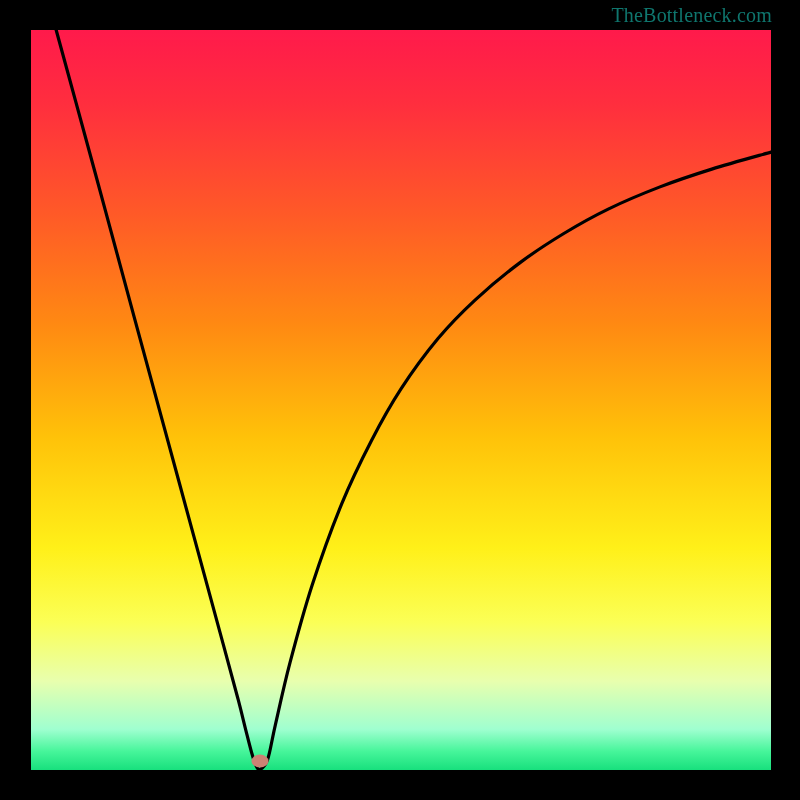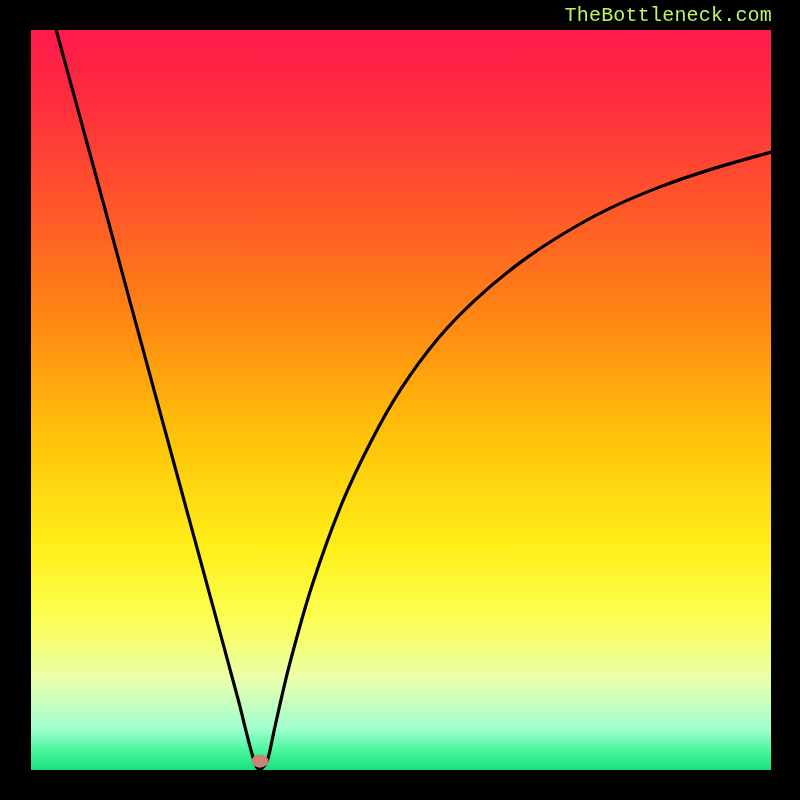--- a/index.html
+++ b/index.html
@@ -22,24 +22,24 @@
     position: absolute;
     left: 31px;
     top: 30px;
     width: 740px;
     height: 740px;
   }
   .watermark {
     position: absolute;
     top: 4px;
     right: 28px;
-    font-family: Liberation Mono, monospace;
+    font-family: Liberation Serif, serif;
     font-size: 20px;
     font-weight: 500;
-    color: #bef264;
+    color: #0f766e;
     letter-spacing: 0.2px;
   }
   svg.curve {
     position: absolute;
     left: 31px;
     top: 30px;
     width: 740px;
     height: 740px;
     overflow: visible;
   }

